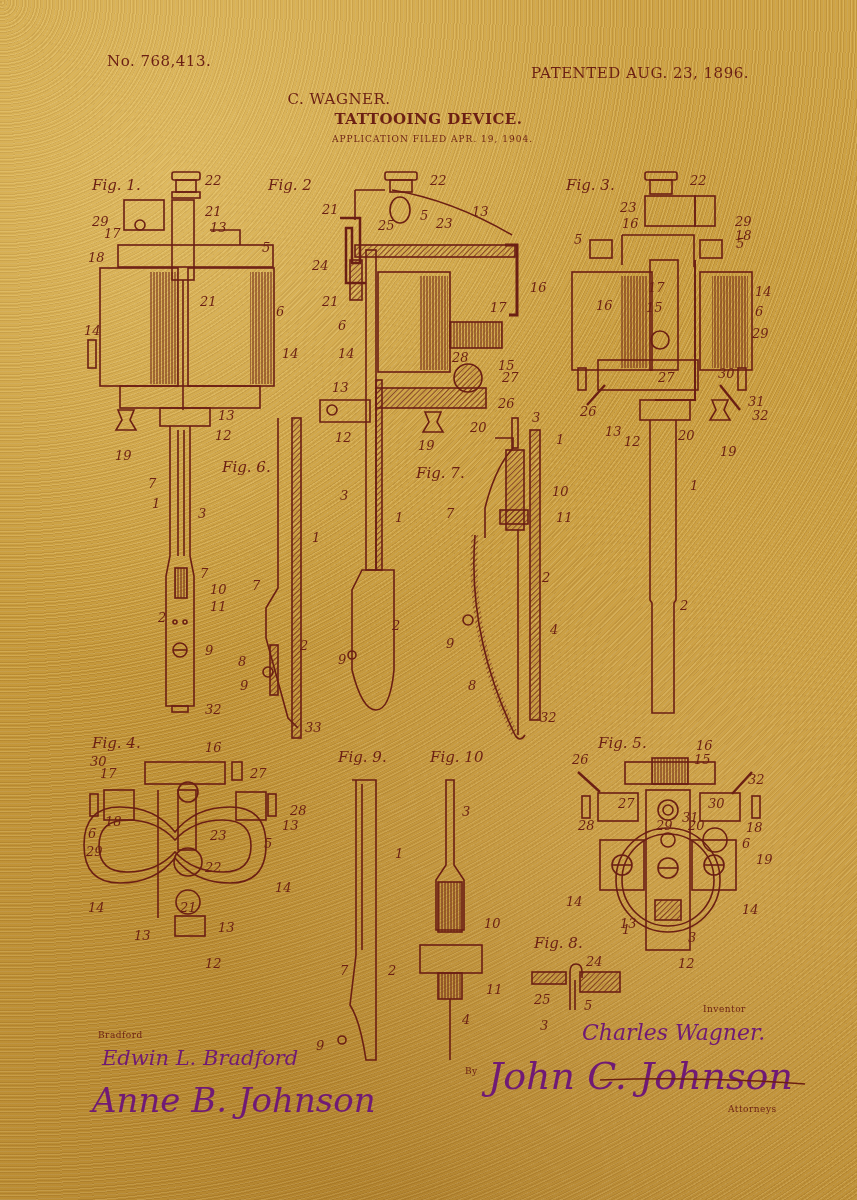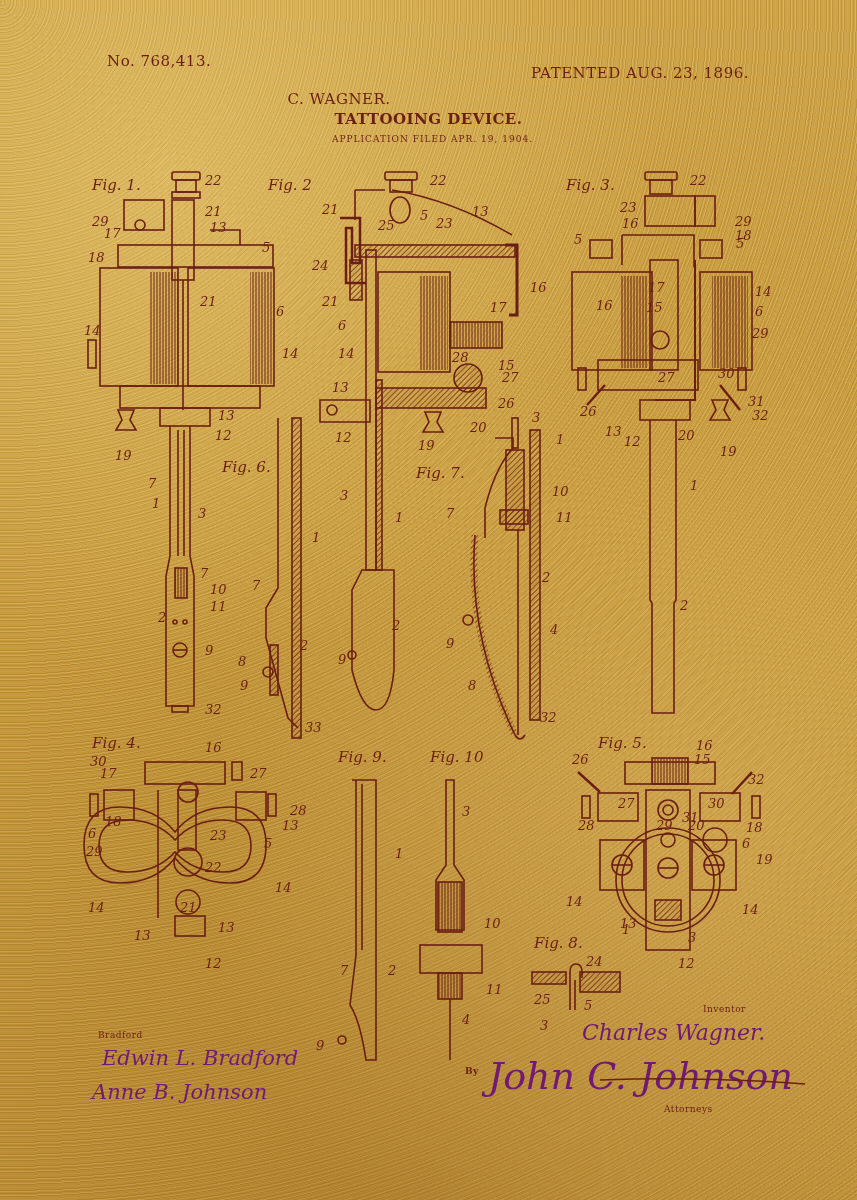--- a/index.html
+++ b/index.html
@@ -386,22 +386,22 @@
 
     <text x="586" y="966">24</text>
       <text x="534" y="1004">25</text>
       <text x="584" y="1010">5</text>
     <text x="540" y="1030">3</text>
   </g>
 </svg>
 
 <div class="small" style="left:98px;top:1030px;">Bradford</div>
 <div class="sig" style="left:102px;top:1046px;font-size:21px;">Edwin L. Bradford</div>
-<div class="sig" style="left:92px;top:1080px;font-size:21px;">Anne B. Johnson</div>
+<div class="sig" style="left:92px;top:1080px;font-size:34px;">Anne B. Johnson</div>
 
 <div class="small" style="left:703px;top:1004px;">Inventor</div>
 <div class="sig" style="left:582px;top:1020px;font-size:22px;">Charles Wagner.</div>
-<div class="small" style="left:465px;top:1066px;font-weight:bold;">By</div>
+<div class="small" style="left:465px;top:1066px;">By</div>
 <div class="sig" style="left:488px;top:1054px;font-size:38px;">John C. Johnson</div>
 <svg style="position:absolute;left:600px;top:1070px;" width="210" height="20">
   <path d="M0 10 Q100 6 205 14" stroke="#6b1f14" stroke-width="1.5" fill="none"></path>
 </svg>
-<div class="small" style="left:664px;top:1104px;">Attorneys</div>
+<div class="small" style="left:728px;top:1104px;">Attorneys</div>
 
 </body></html>

